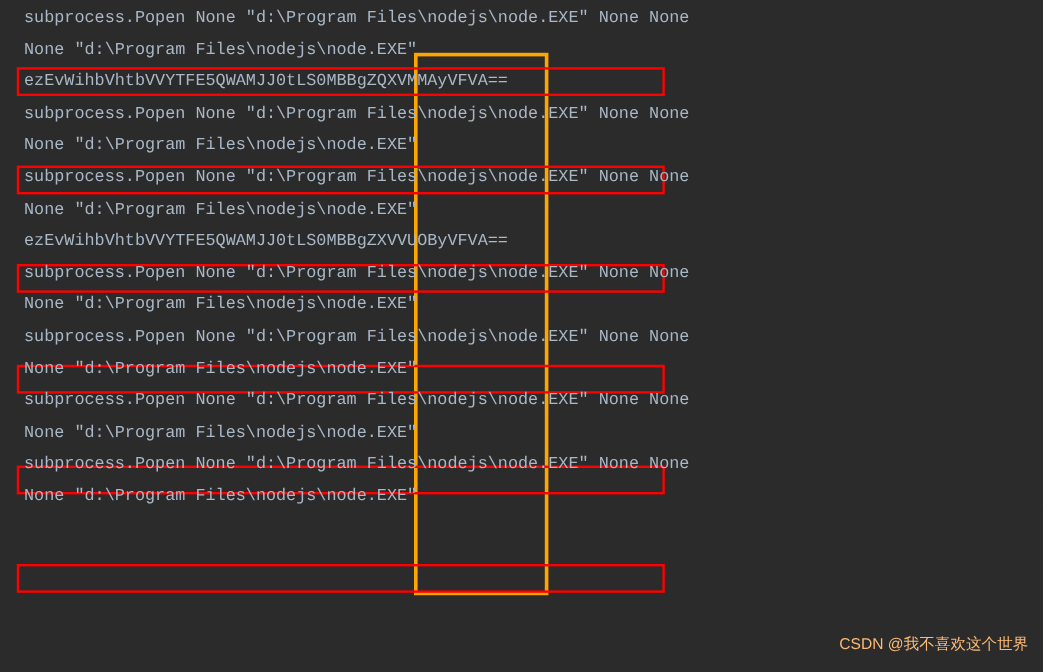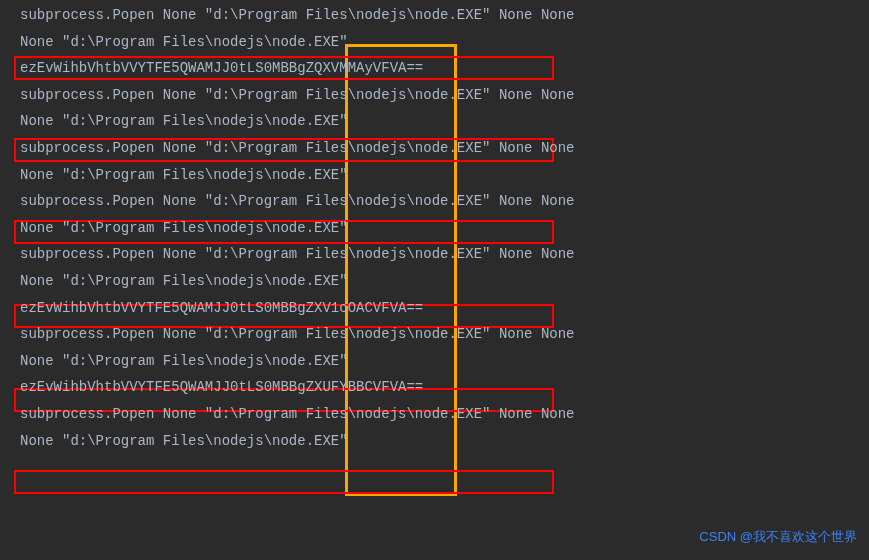--- a/index.html
+++ b/index.html
@@ -31,45 +31,44 @@
   .orange-box {
     position: absolute;
     border: 3px solid #ffa500;
     background: transparent;
     z-index: 1;
   }
   .watermark {
     position: absolute;
     bottom: 10px;
     right: 12px;
-    color: #3b82f6;
+    color: #fdba74;
     font-size: 13px;
     font-family: Arial, sans-serif;
     z-index: 5;
   }
 </style>
 </head>
 <body>
 
 <div id="lines-container">
     <div class="line">subprocess.Popen None "d:\Program Files\nodejs\node.EXE" None None</div>
     <div class="line">None "d:\Program Files\nodejs\node.EXE"</div>
     <div class="line">ezEvWihbVhtbVVYTFE5QWAMJJ0tLS0MBBgZQXVMMAyVFVA==</div>
     <div class="line">subprocess.Popen None "d:\Program Files\nodejs\node.EXE" None None</div>
     <div class="line">None "d:\Program Files\nodejs\node.EXE"</div>
     <div class="line">subprocess.Popen None "d:\Program Files\nodejs\node.EXE" None None</div>
     <div class="line">None "d:\Program Files\nodejs\node.EXE"</div>
+    <div class="line">ezEvWihbVhtbVVYTFE5QWAMJJ0tLS0MBBgZXVVUOByVFVA==</div>
     <div class="line">subprocess.Popen None "d:\Program Files\nodejs\node.EXE" None None</div>
     <div class="line">None "d:\Program Files\nodejs\node.EXE"</div>
     <div class="line">subprocess.Popen None "d:\Program Files\nodejs\node.EXE" None None</div>
     <div class="line">None "d:\Program Files\nodejs\node.EXE"</div>
-    <div class="line">ezEvWihbVhtbVVYTFE5QWAMJJ0tLS0MBBgZXV1cOACVFVA==</div>
     <div class="line">subprocess.Popen None "d:\Program Files\nodejs\node.EXE" None None</div>
     <div class="line">None "d:\Program Files\nodejs\node.EXE"</div>
-    <div class="line">ezEvWihbVhtbVVYTFE5QWAMJJ0tLS0MBBgZXUFYBBCVFVA==</div>
     <div class="line">subprocess.Popen None "d:\Program Files\nodejs\node.EXE" None None</div>
     <div class="line">None "d:\Program Files\nodejs\node.EXE"</div>
   </div>
 
 <div id="highlight-container">
     <div class="orange-box" style="left: 345px; top: 44px; width: 112px; height: 452px;"></div>
     <div class="red-box" style="left: 14px; top: 56px; width: 540px;"></div>
     <div class="red-box" style="left: 14px; top: 138px; width: 540px;"></div>
     <div class="red-box" style="left: 14px; top: 220px; width: 540px;"></div>
     <div class="red-box" style="left: 14px; top: 304px; width: 540px;"></div>

